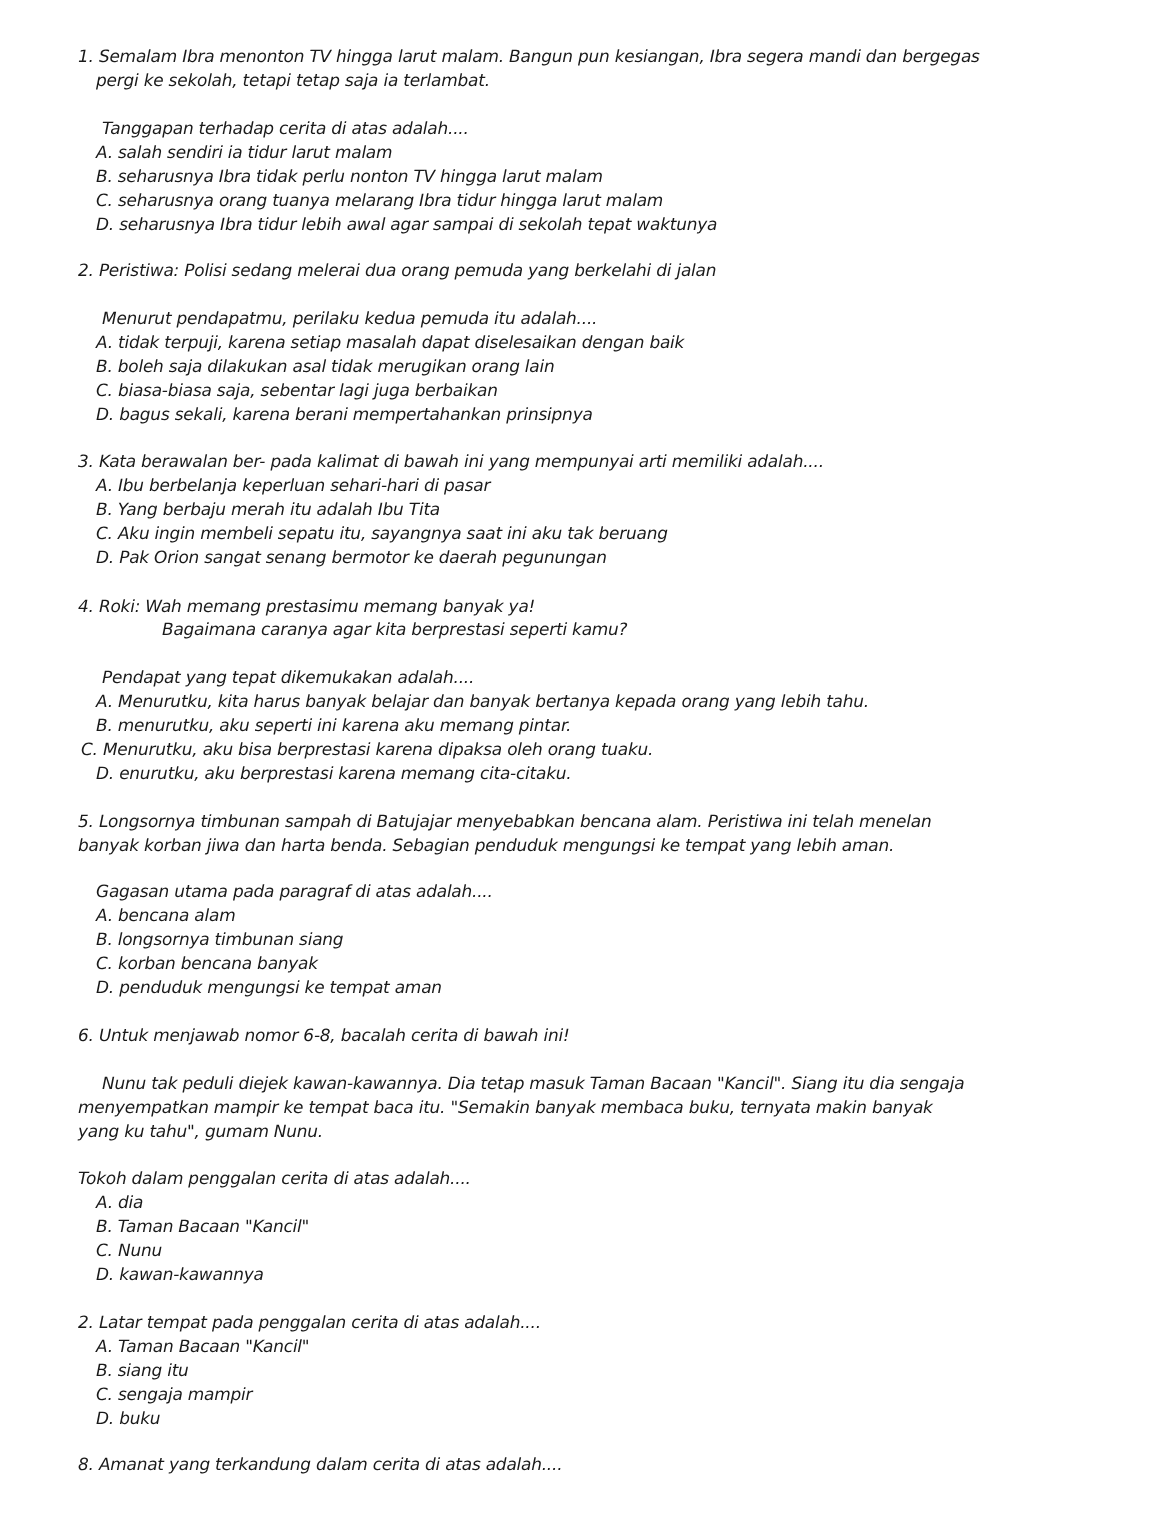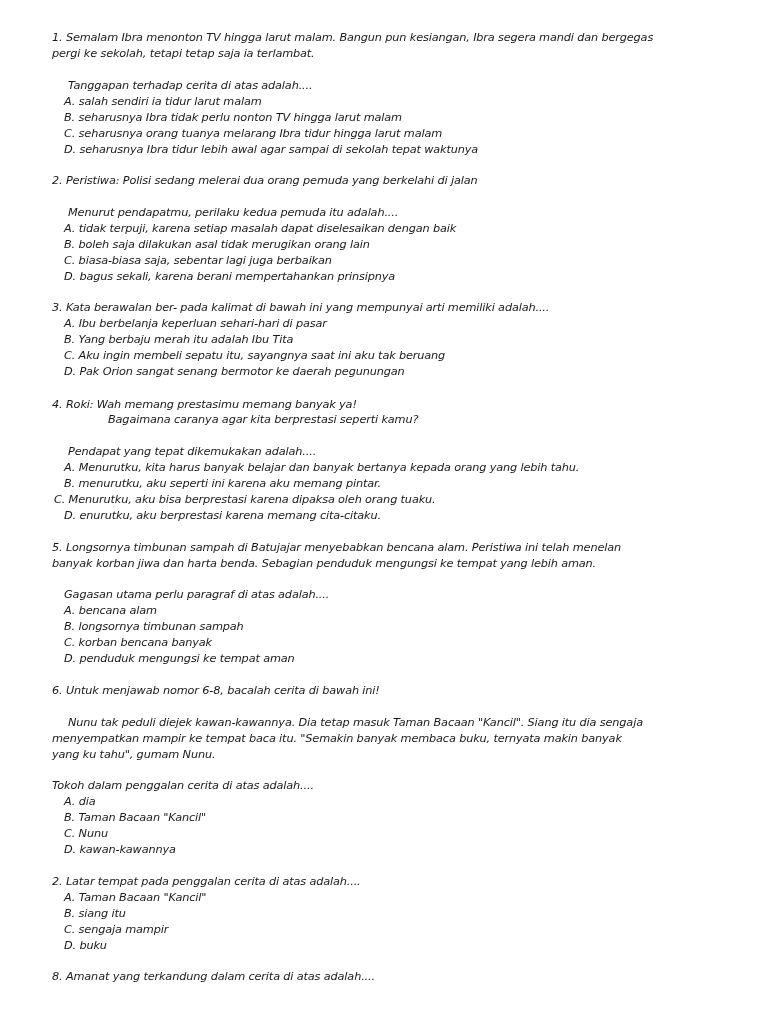--- a/index.html
+++ b/index.html
@@ -8,21 +8,21 @@
   .page { position: absolute; left: 0; top: 0; width: 768px; height: 1024px; }
   .line { position: absolute; white-space: nowrap; font-size: 11.3px; line-height: 14px; letter-spacing: -0.15px; font-style: italic; }
 </style>
 </head>
 <body>
 
 <div class="page">
 
   <div>
     <div class="line" style="left:52px;top:31px">1. Semalam Ibra menonton TV hingga  larut malam. Bangun pun kesiangan, Ibra segera mandi dan bergegas</div>
-    <div class="line" style="left:52px;top:47px">pergi ke sekolah, tetapi tetap saja ia terlambat.</div>
+    <div class="line" style="left:64px;top:47px">pergi ke sekolah, tetapi tetap saja ia terlambat.</div>
     <div class="line" style="left:68px;top:79px">Tanggapan terhadap cerita di atas adalah....</div>
     <div class="line" style="left:64px;top:95px">A. salah sendiri ia tidur larut malam</div>
     <div class="line" style="left:64px;top:111px">B. seharusnya Ibra tidak perlu nonton TV hingga larut malam</div>
     <div class="line" style="left:64px;top:127px">C. seharusnya orang tuanya melarang Ibra tidur hingga larut malam</div>
     <div class="line" style="left:64px;top:143px">D. seharusnya Ibra tidur lebih awal agar sampai di sekolah tepat waktunya</div>
   </div>
 
   <div>
     <div class="line" style="left:52px;top:174px">2. Peristiwa: Polisi sedang melerai dua orang pemuda yang berkelahi di jalan</div>
     <div class="line" style="left:68px;top:206px">Menurut pendapatmu, perilaku kedua pemuda itu adalah....</div>
@@ -46,23 +46,23 @@
     <div class="line" style="left:68px;top:445px">Pendapat yang tepat dikemukakan  adalah....</div>
     <div class="line" style="left:64px;top:461px">A. Menurutku, kita harus banyak belajar dan banyak bertanya kepada orang yang lebih tahu.</div>
     <div class="line" style="left:64px;top:477px">B. menurutku, aku seperti ini karena aku memang pintar.</div>
     <div class="line" style="left:54px;top:493px">C. Menurutku, aku bisa berprestasi karena dipaksa oleh orang tuaku.</div>
     <div class="line" style="left:64px;top:509px">D. enurutku, aku berprestasi karena memang cita-citaku.</div>
   </div>
 
   <div>
     <div class="line" style="left:52px;top:541px">5. Longsornya timbunan sampah di Batujajar menyebabkan bencana alam. Peristiwa ini telah menelan</div>
     <div class="line" style="left:52px;top:557px">banyak korban jiwa dan harta benda. Sebagian penduduk mengungsi ke tempat yang lebih aman.</div>
-    <div class="line" style="left:64px;top:588px">Gagasan utama perlu paragraf di atas adalah....</div>
+    <div class="line" style="left:64px;top:588px">Gagasan utama pada paragraf di atas adalah....</div>
     <div class="line" style="left:64px;top:604px">A. bencana alam</div>
-    <div class="line" style="left:64px;top:620px">B. longsornya timbunan sampah</div>
+    <div class="line" style="left:64px;top:620px">B. longsornya timbunan siang</div>
     <div class="line" style="left:64px;top:636px">C. korban bencana banyak</div>
     <div class="line" style="left:64px;top:652px">D. penduduk mengungsi ke tempat aman</div>
   </div>
 
   <div>
     <div class="line" style="left:52px;top:684px">6. Untuk menjawab nomor 6-8, bacalah cerita di bawah ini!</div>
     <div class="line" style="left:68px;top:716px">Nunu tak peduli diejek kawan-kawannya. Dia tetap masuk Taman Bacaan "Kancil". Siang itu dia sengaja</div>
     <div class="line" style="left:52px;top:732px">menyempatkan mampir ke tempat baca itu. "Semakin banyak membaca buku, ternyata makin banyak</div>
     <div class="line" style="left:52px;top:748px">yang ku tahu", gumam Nunu.</div>
     <div class="line" style="left:52px;top:779px">Tokoh dalam penggalan cerita di atas adalah....</div>

